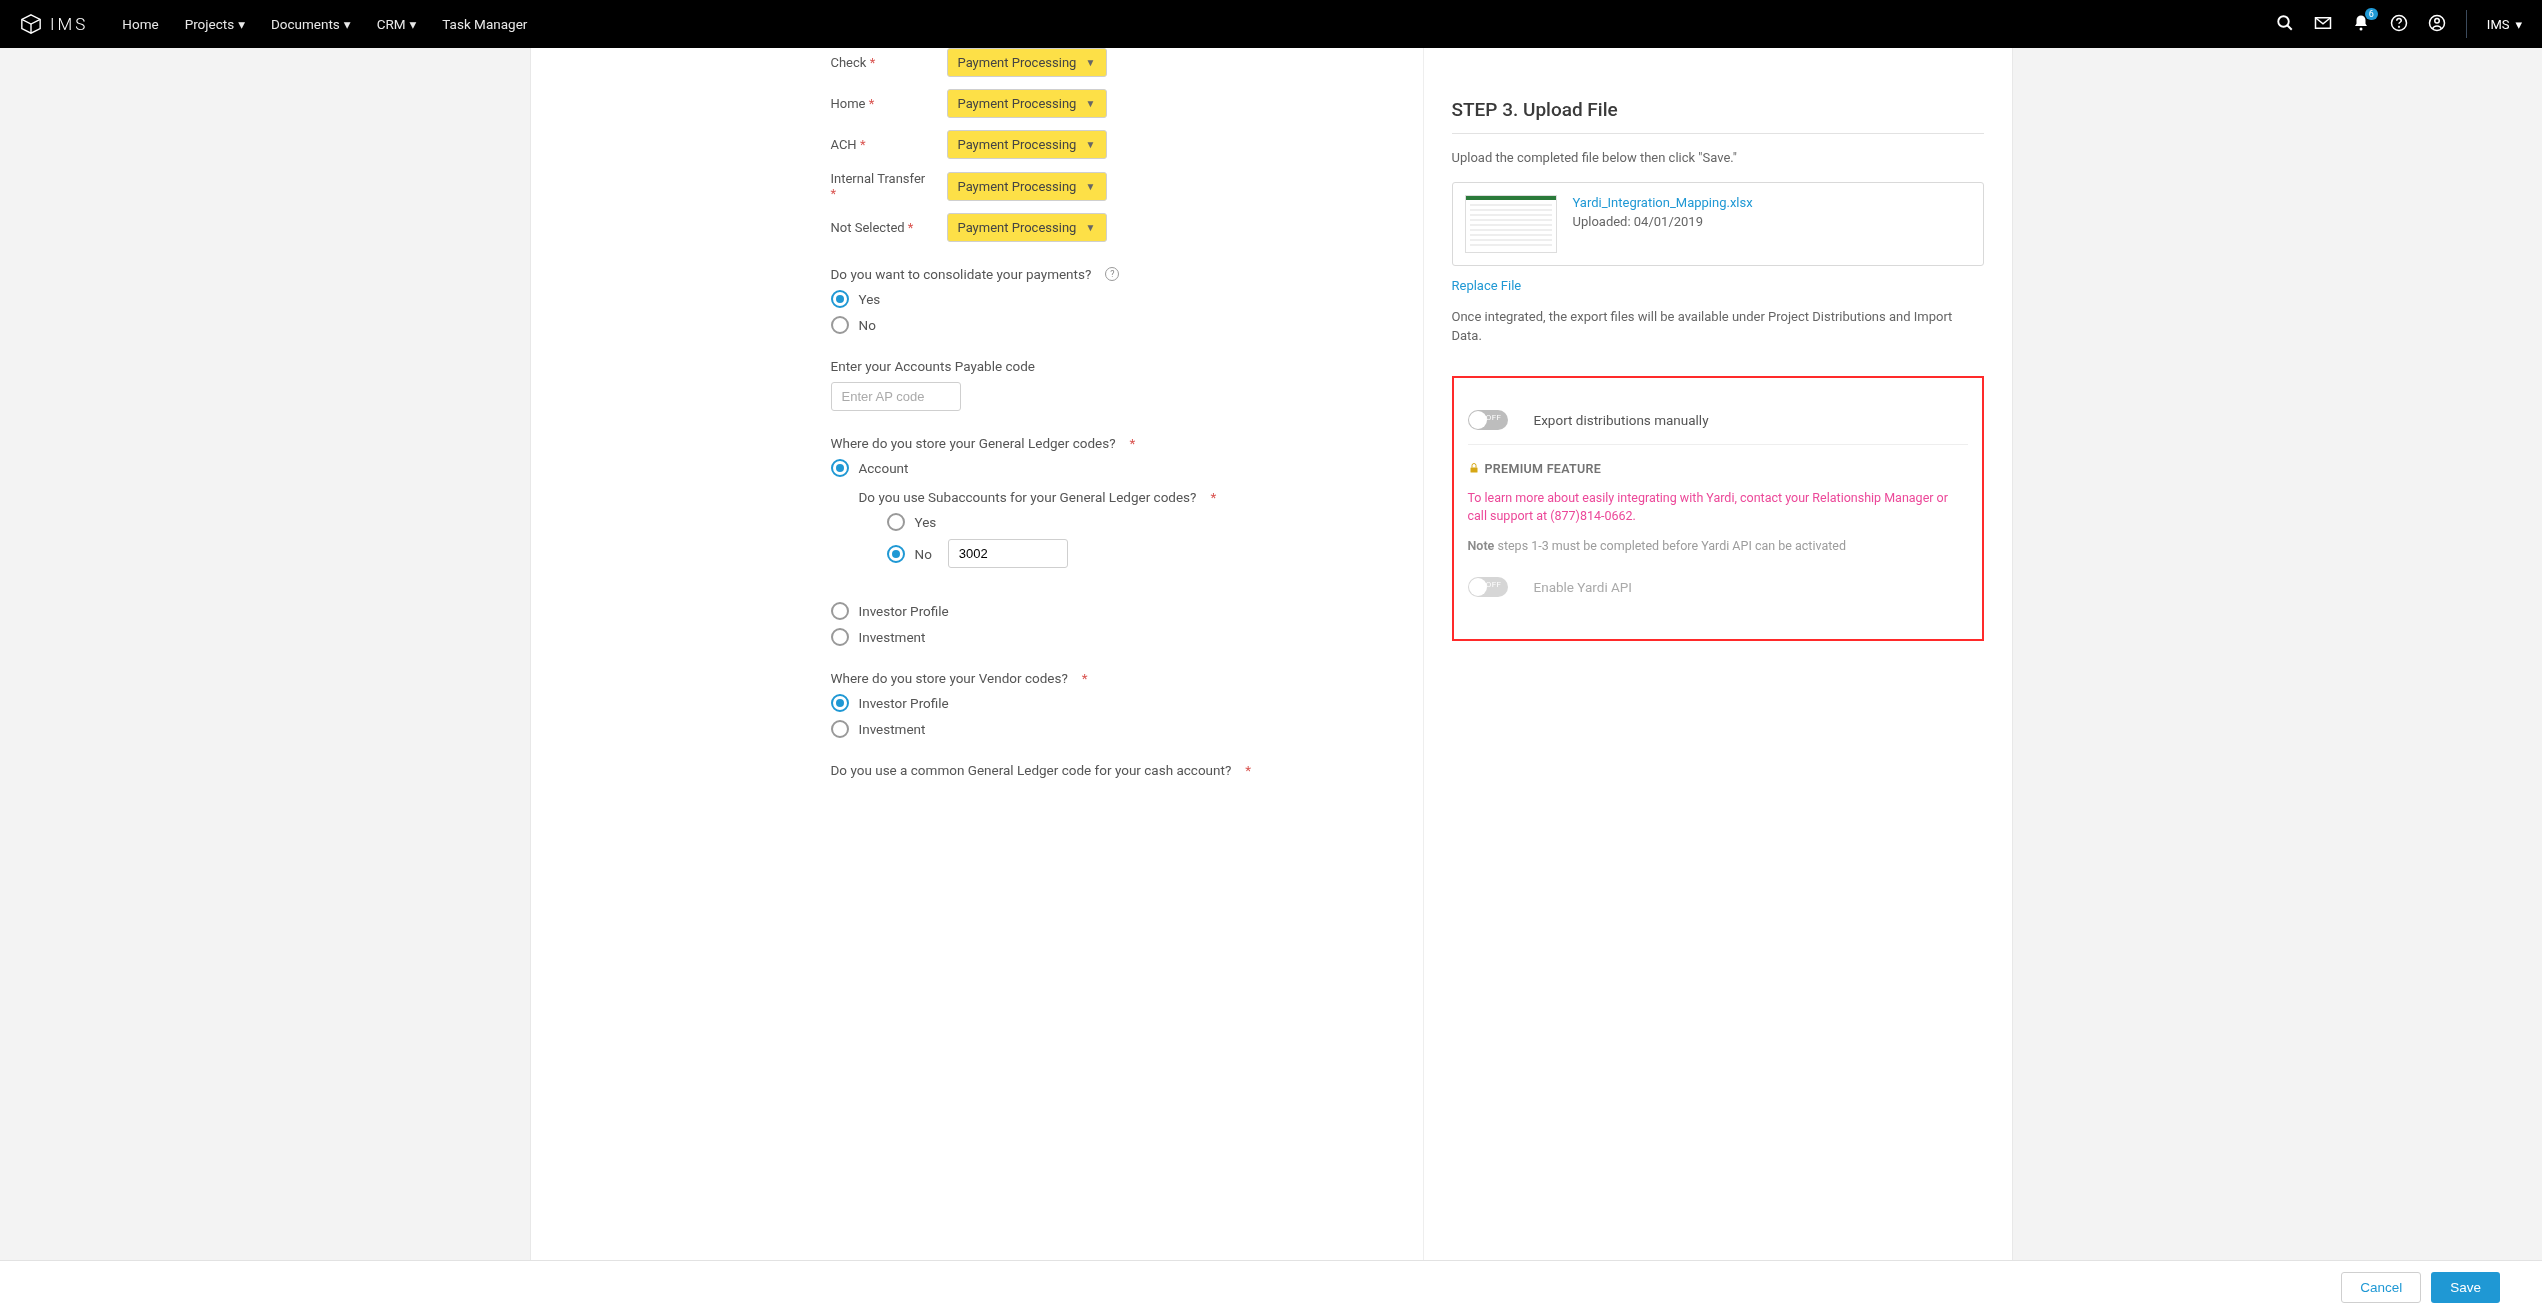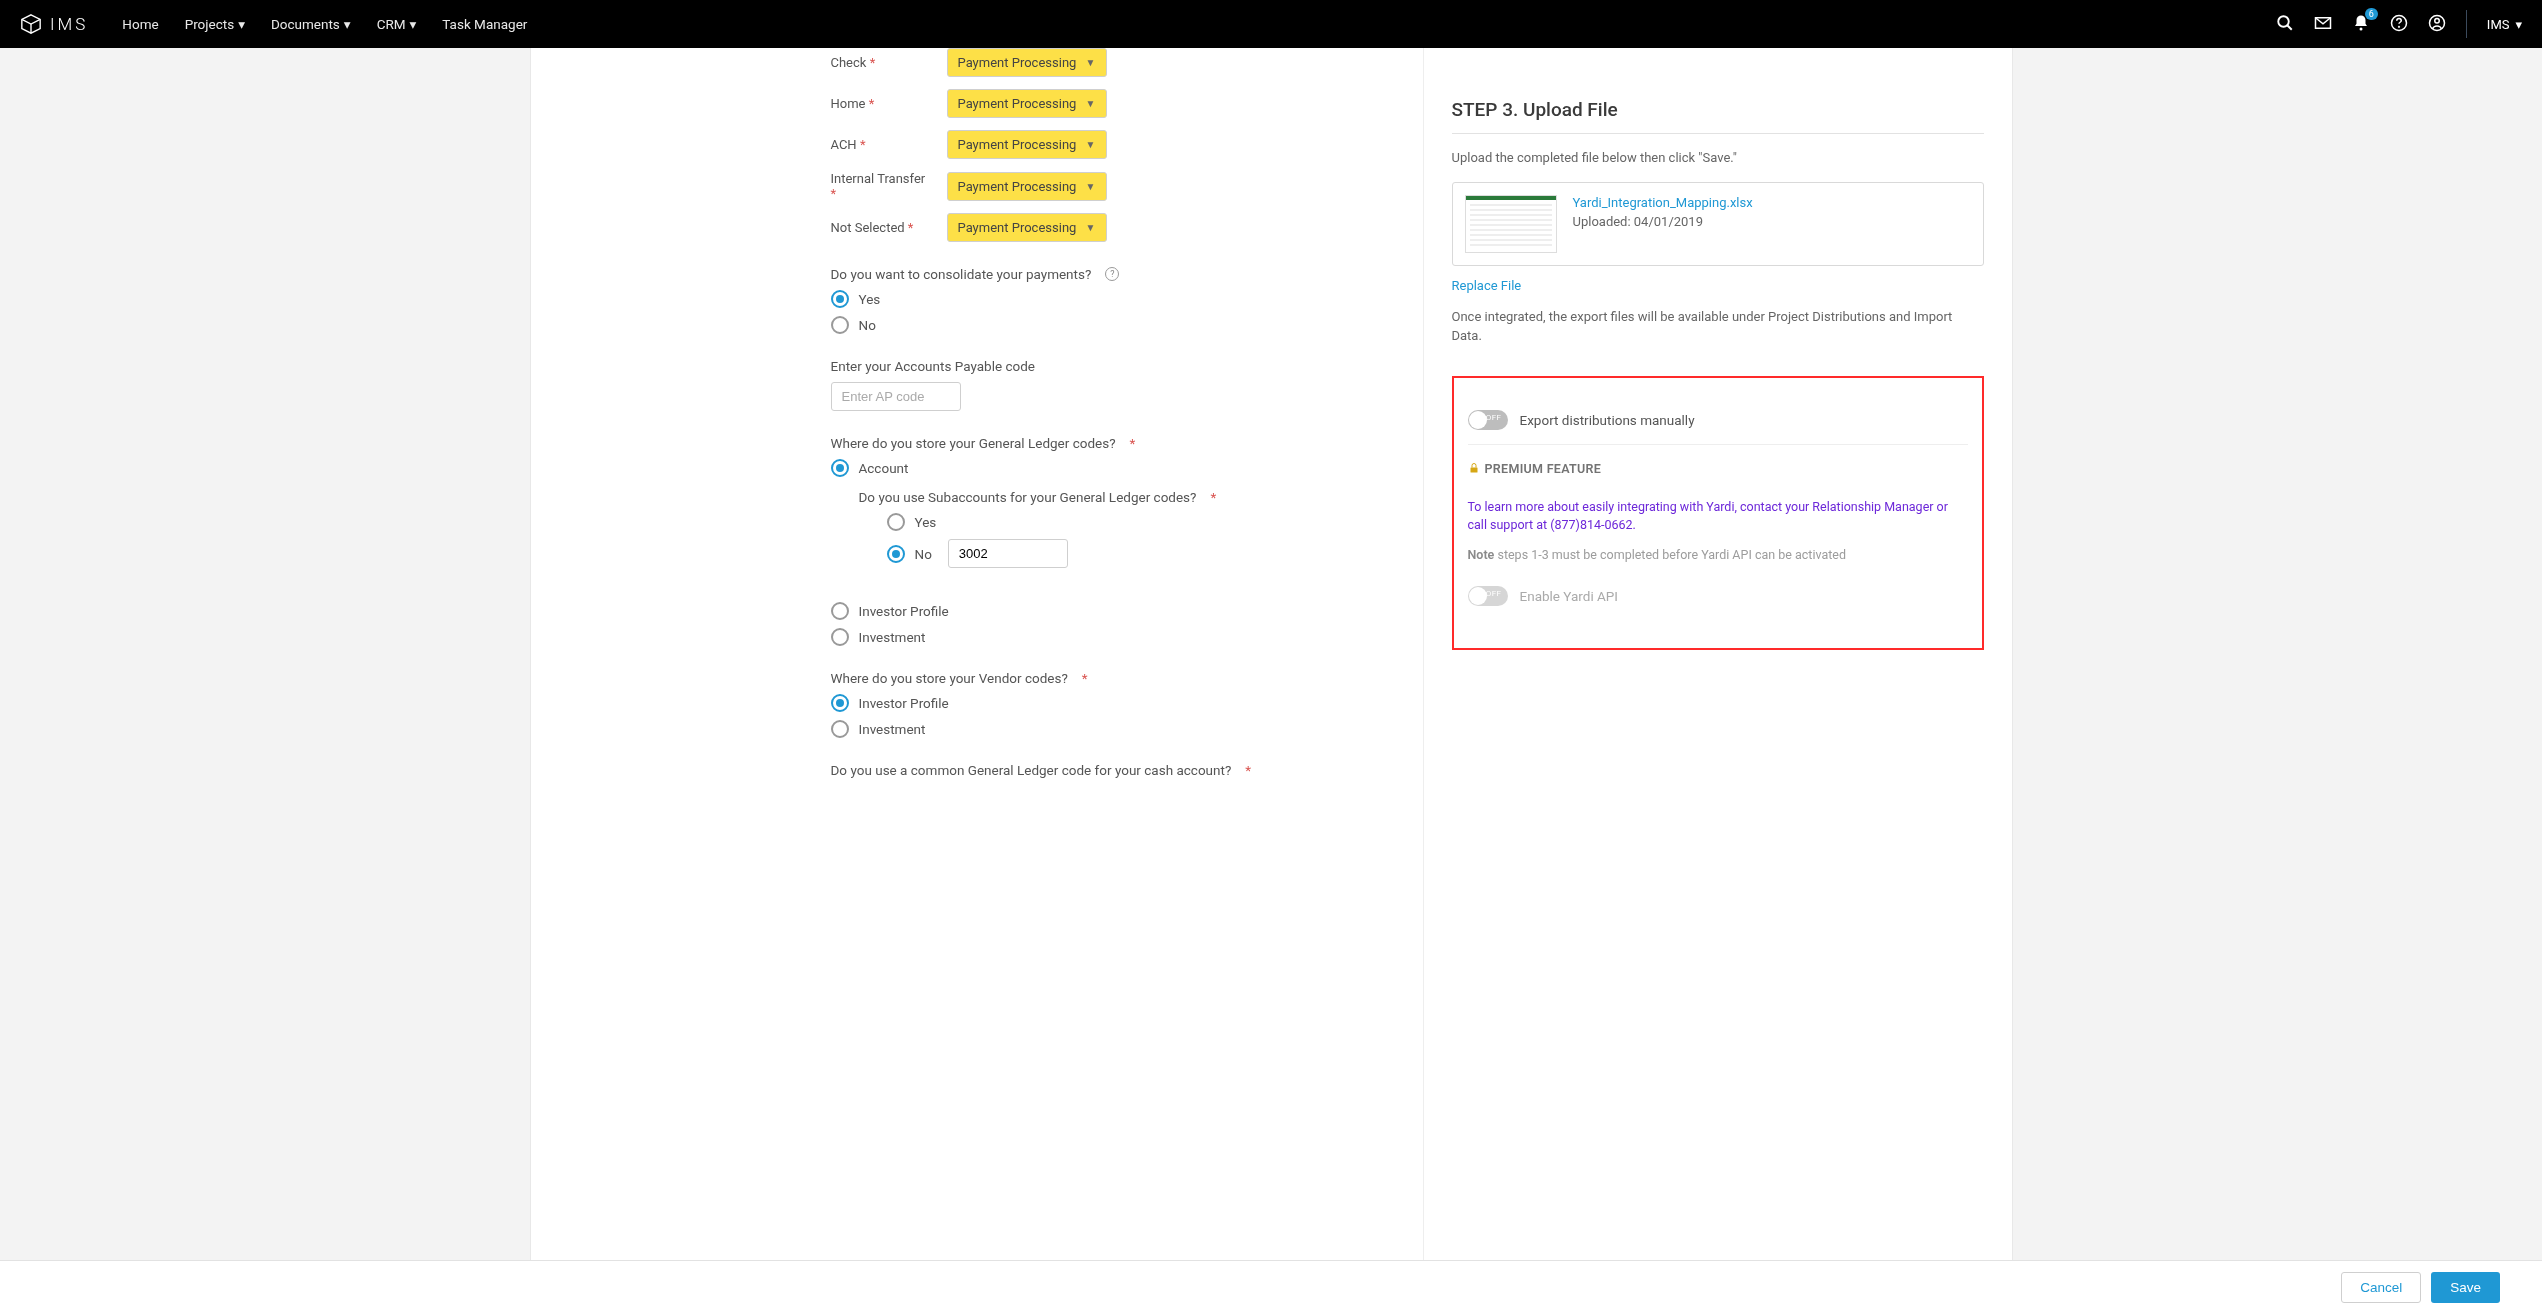--- a/index.html
+++ b/index.html
@@ -59,31 +59,31 @@
     .muted { font-size: 13px; color: #666; line-height: 1.5; }
 
     .file-box { border: 1px solid #d9d9d9; border-radius: 3px; padding: 12px; display: flex; gap: 16px; margin-top: 14px; margin-bottom: 12px; }
     .file-thumb { width: 92px; height: 58px; border: 1px solid #ddd; background: linear-gradient(to bottom, #2a7a3a 0%, #2a7a3a 8%, #fff 8%, #fff 100%); position: relative; }
     .file-thumb::after { content: ""; position: absolute; top: 8px; left: 4px; right: 4px; bottom: 4px; background: repeating-linear-gradient(to bottom, #eee 0, #eee 2px, #fff 2px, #fff 5px); }
     .file-link { color: #1f98d4; font-size: 13px; cursor: pointer; }
     .file-meta { font-size: 13px; color: #666; margin-top: 4px; }
     .replace-link { color: #1f98d4; font-size: 13px; cursor: pointer; }
 
     .highlight-box { border: 2px solid #ff2a2a; padding: 18px 14px 28px 14px; }
-    .toggle-row { display: flex; align-items: center; padding: 14px 0; border-bottom: 1px solid #eee; }
+    .toggle-row { display: flex; align-items: center; gap: 14px; padding: 14px 0; border-bottom: 1px solid #eee; }
     .toggle { width: 40px; height: 20px; background: #bdbdbd; border-radius: 14px; position: relative; cursor: pointer; }
     .toggle-knob { position: absolute; left: 1px; top: 1px; width: 18px; height: 18px; background: #fff; border-radius: 50%; }
     .toggle-text { position: absolute; right: 6px; top: 3px; font-size: 8px; color: #fff; letter-spacing: 0.5px; }
     .toggle.disabled { background: #d6d6d6; cursor: default; }
     .toggle.disabled .toggle-text { color: #fff; }
     .toggle-label { font-size: 13.5px; color: #555; padding-left: 12px; }
     .toggle-label.disabled { color: #aaa; }
 
     .premium { color: #737373; font-size: 12.5px; font-weight: 600; letter-spacing: 0.3px; margin-top: 16px; display: flex; align-items: center; gap: 5px; }
-    .premium-desc { font-size: 12.5px; color: #6d28d9; line-height: 1.5; margin-top: 22px; }
+    .premium-desc { font-size: 12.5px; color: #ec4899; line-height: 1.5; margin-top: 13px; }
     .note-line { font-size: 12.5px; color: #9c9c9c; margin-top: 12px; }
     .note-line b { color: #8a8a8a; font-weight: 600; }
 
     .footer { position: fixed; bottom: 0; left: 0; right: 0; height: 54px; background: #fff; border-top: 1px solid #e2e2e2; display: flex; justify-content: flex-end; align-items: center; padding: 0 42px; gap: 10px; }
     .btn { padding: 7px 18px; border-radius: 3px; font-size: 13.5px; cursor: pointer; border: 1px solid transparent; }
     .btn-cancel { background: #fff; border-color: #cfcfcf; color: #1f98d4; }
     .btn-save { background: #1f98d4; color: #fff; }
 
     .help-icon { width: 14px; height: 14px; border: 1px solid #999; border-radius: 50%; display: inline-flex; align-items: center; justify-content: center; font-size: 9px; color: #888; }
   </style>

